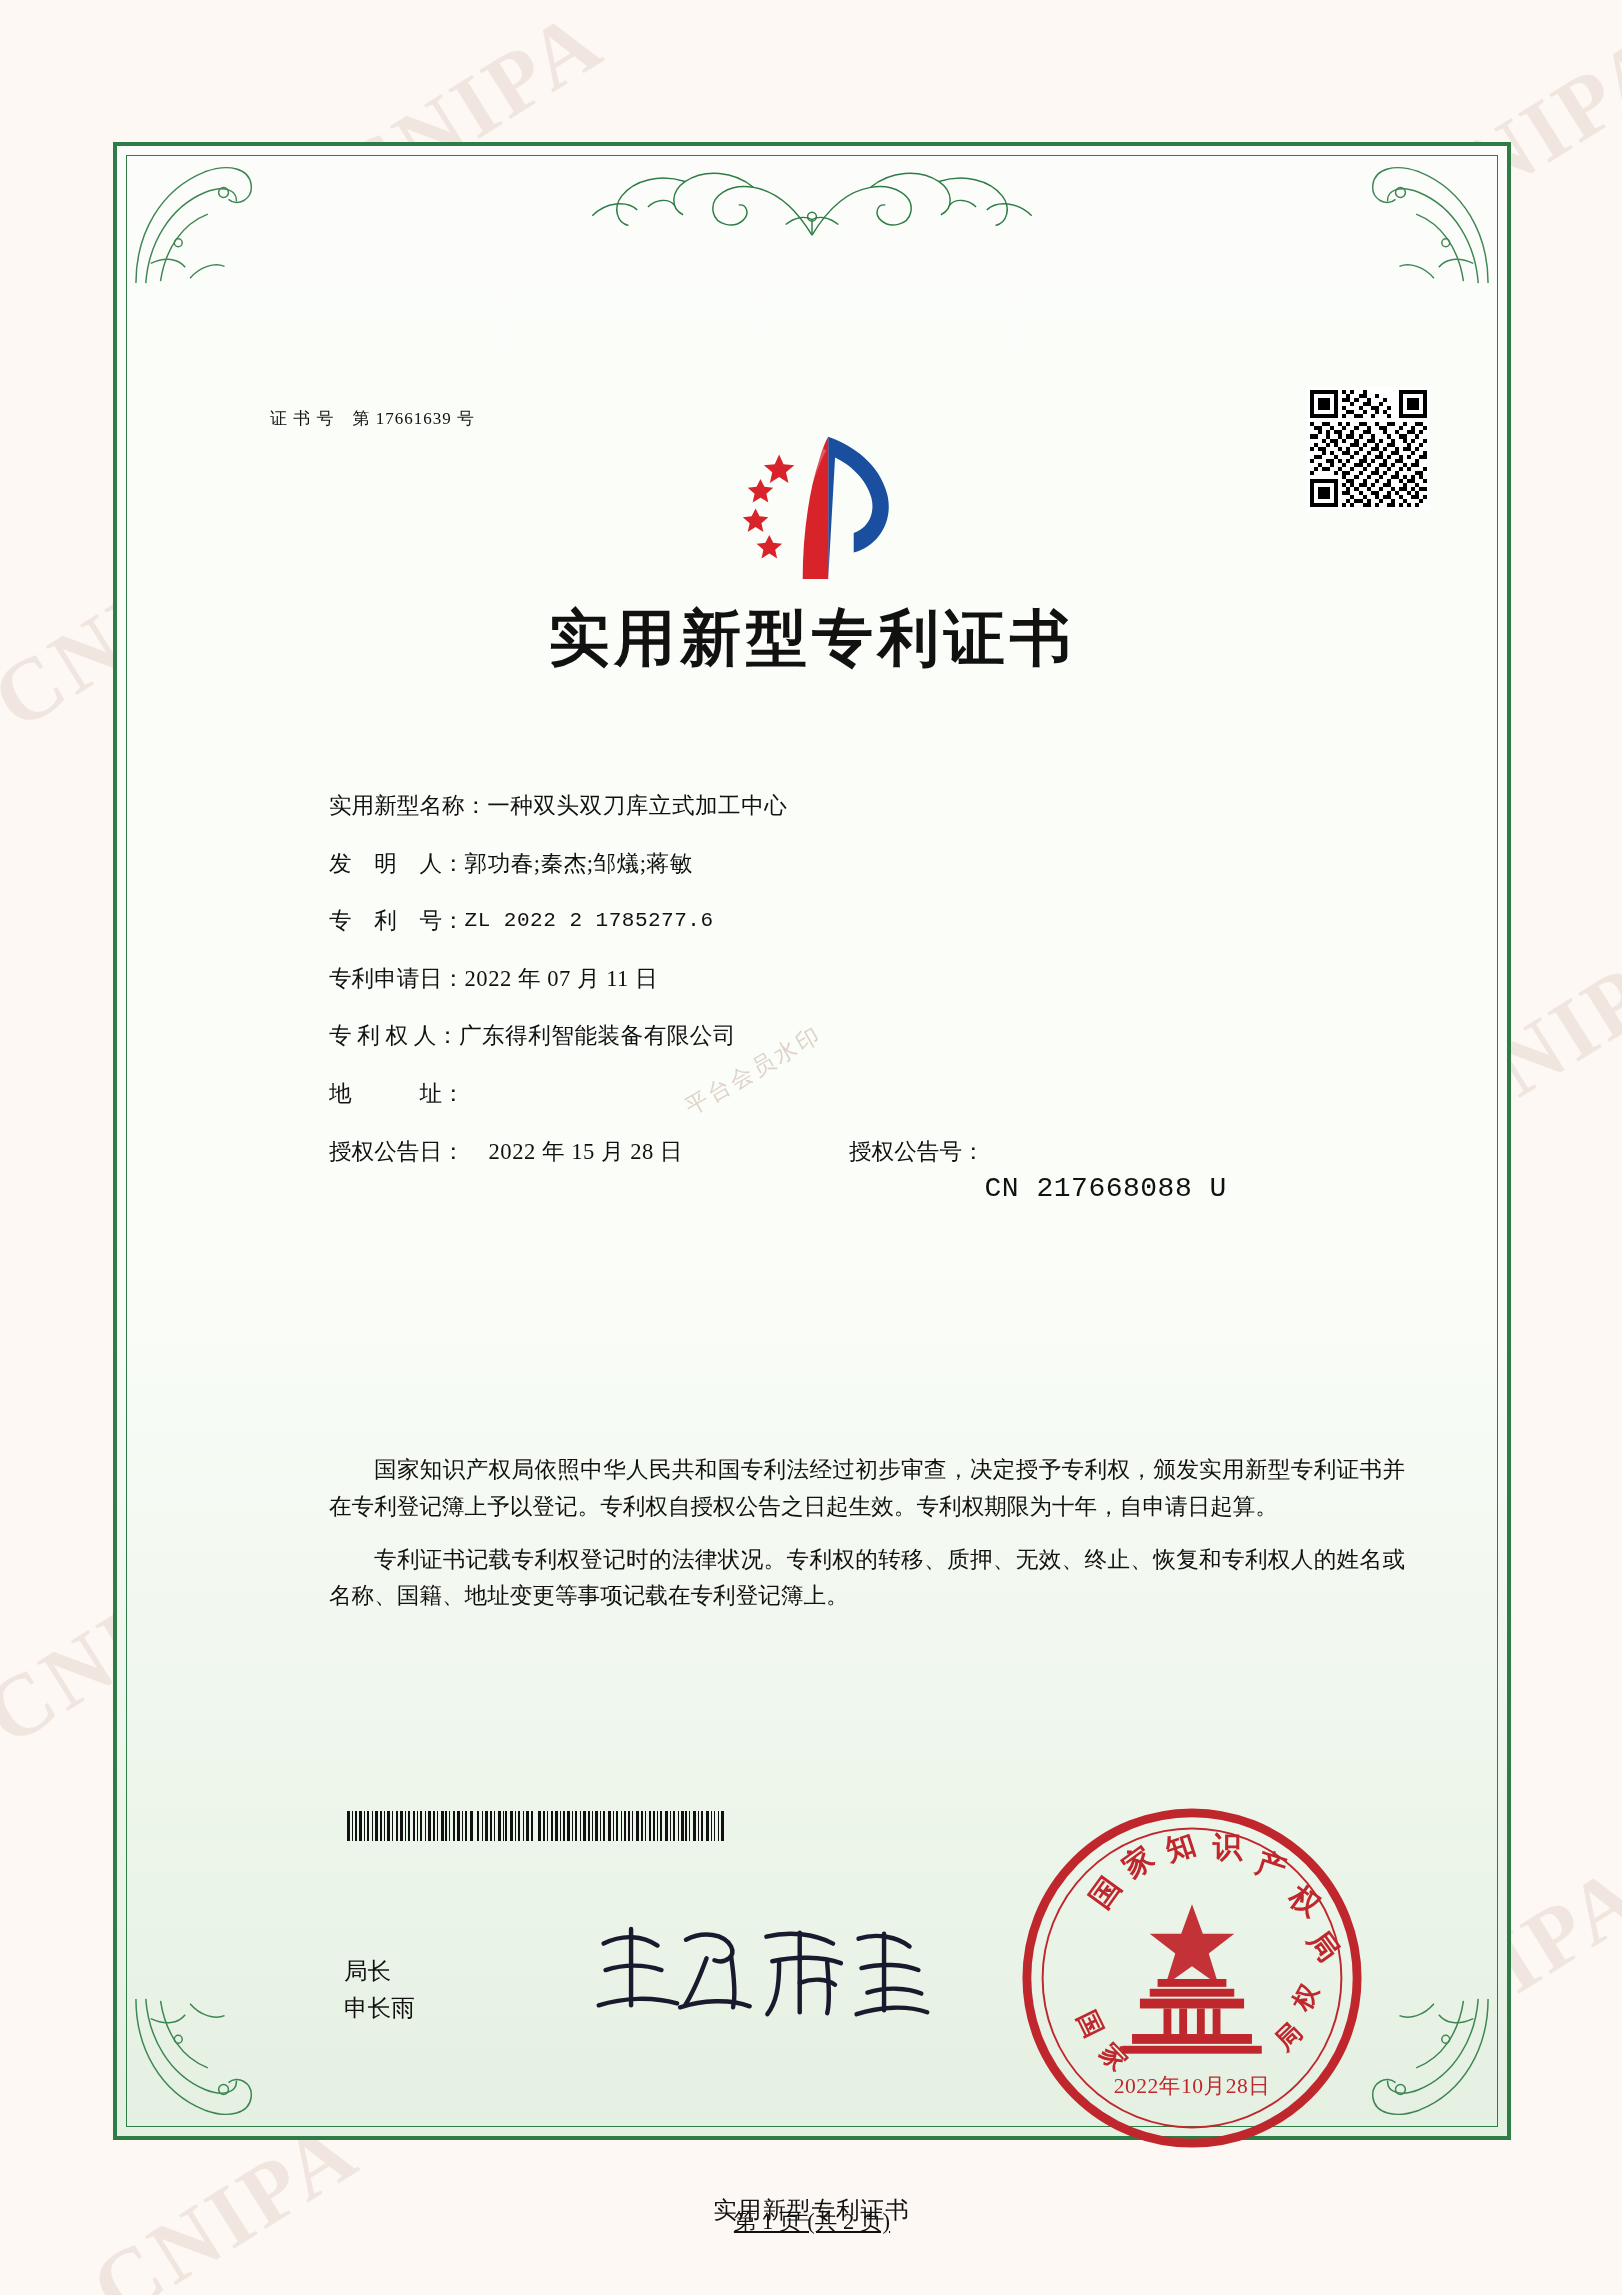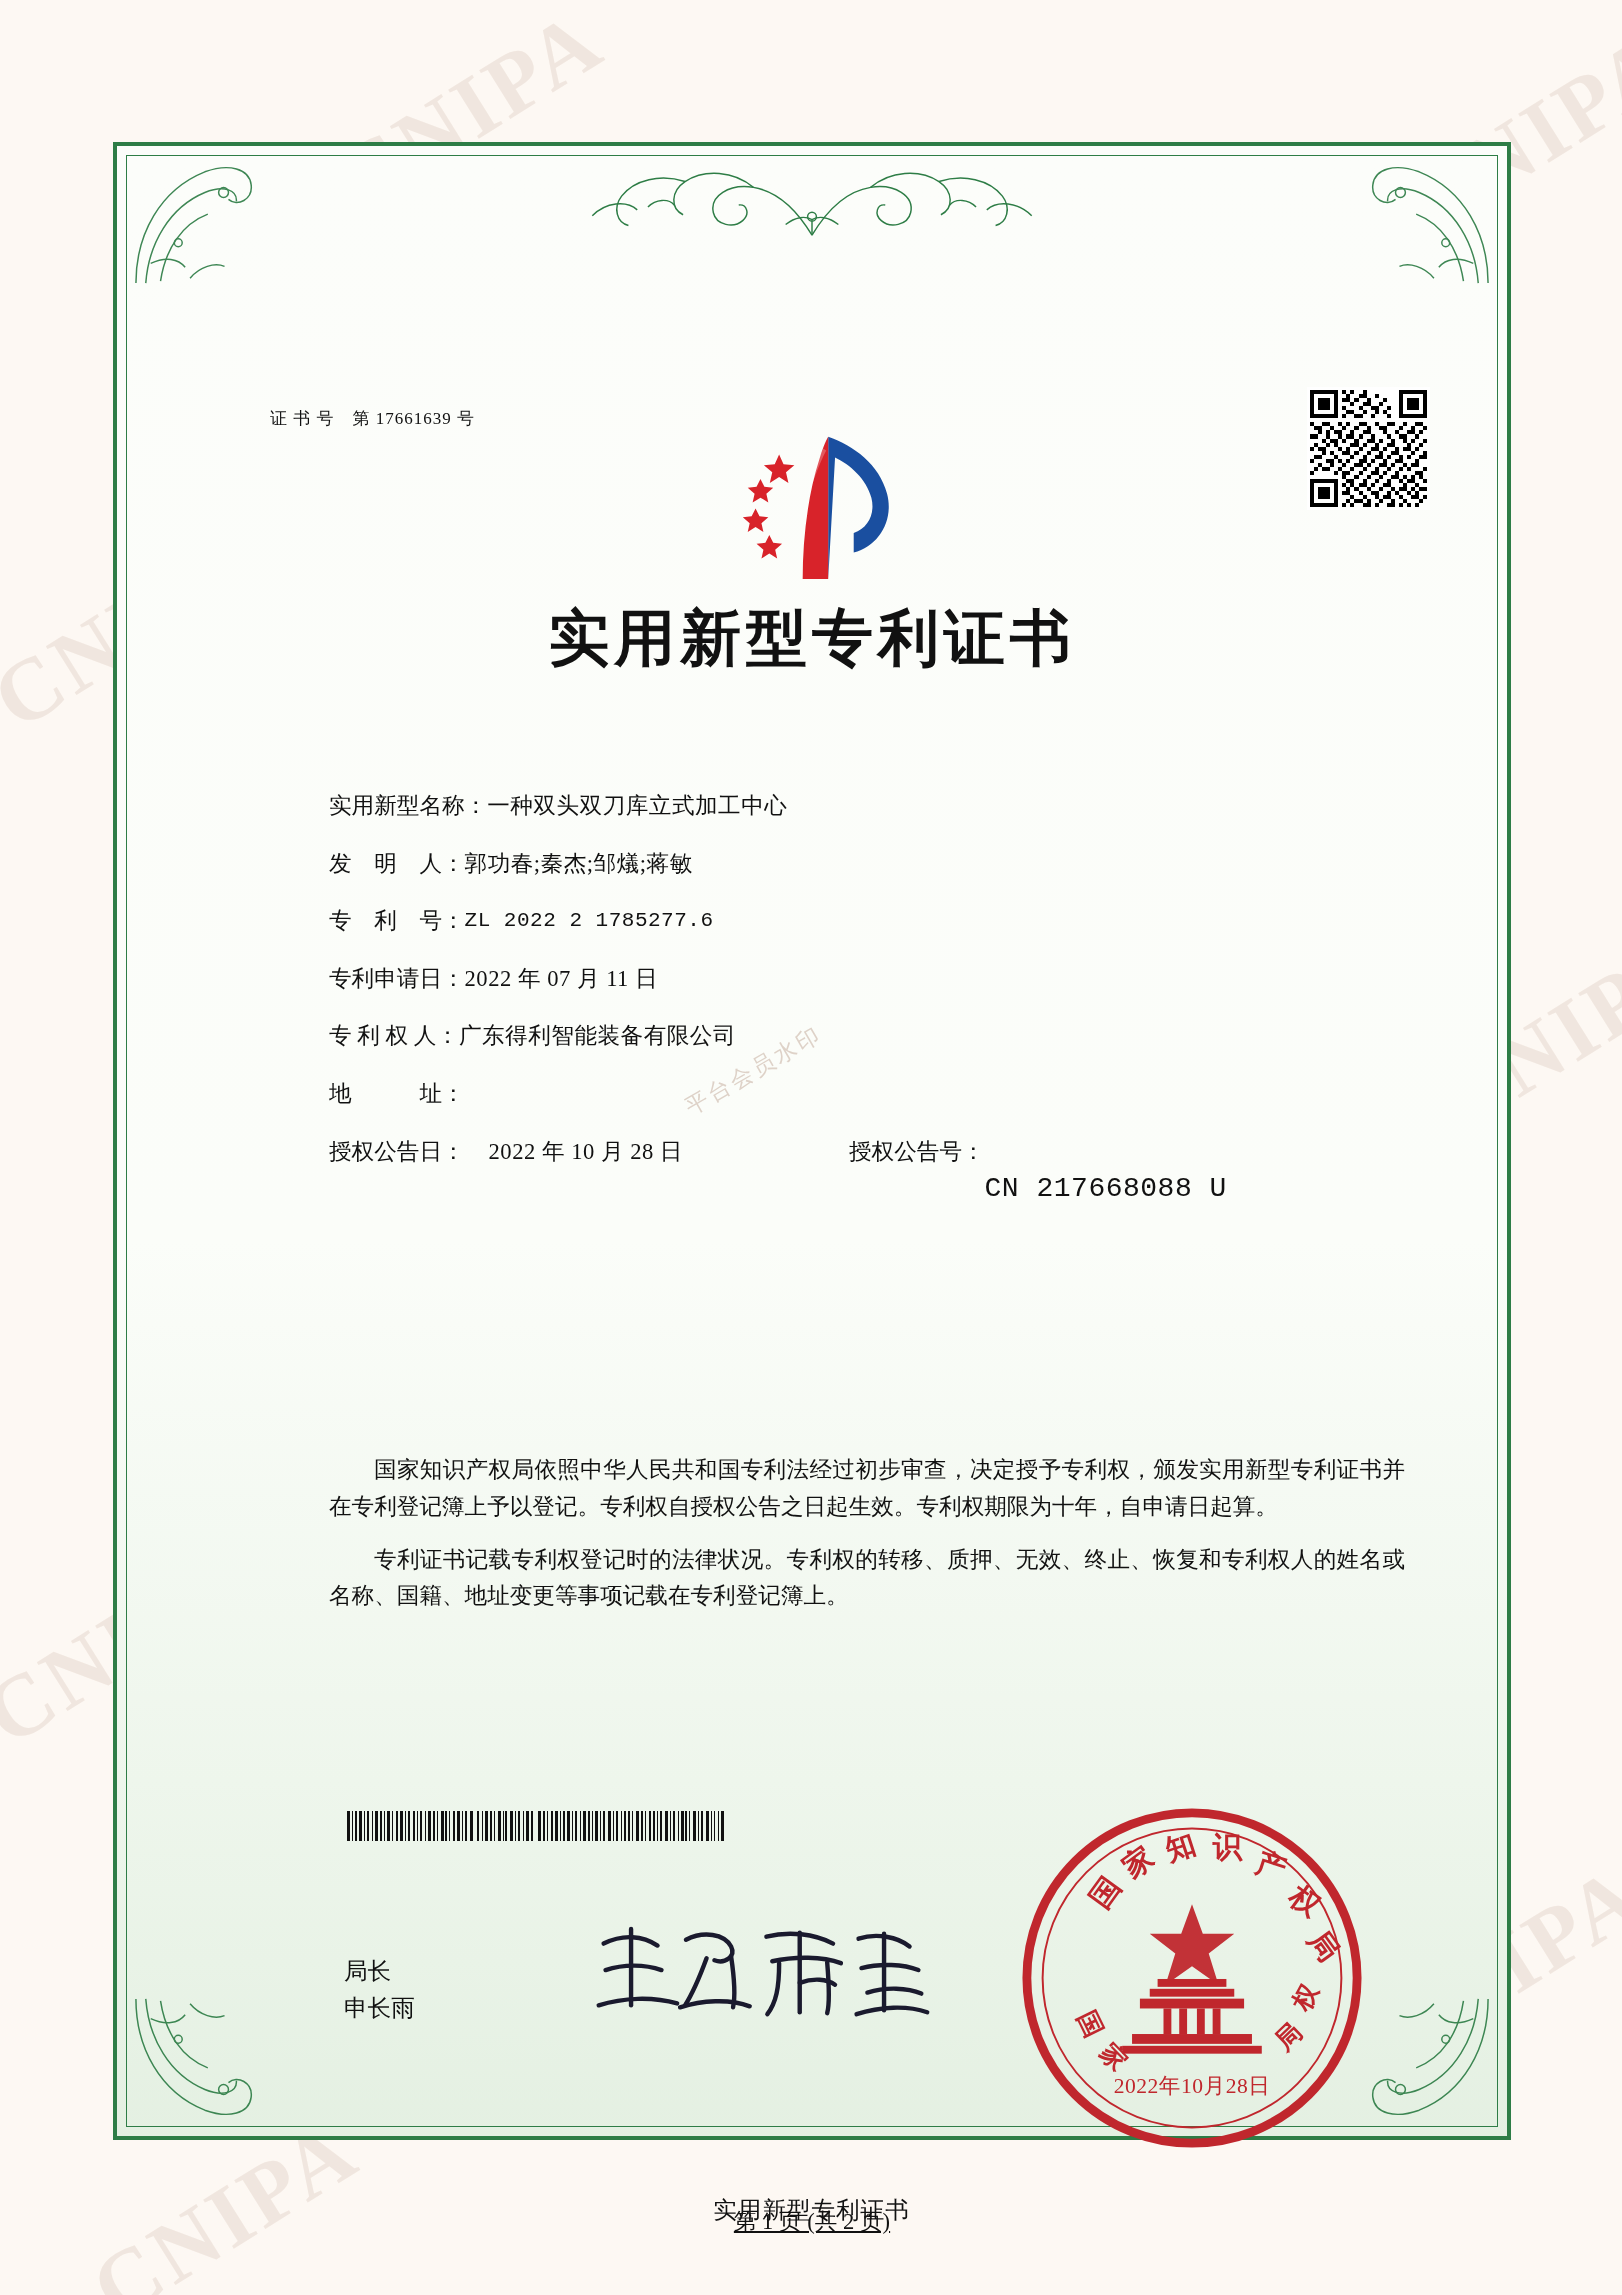--- a/index.html
+++ b/index.html
@@ -618,21 +618,21 @@
         <span class="field-value">广东得利智能装备有限公司</span>
       </div>
 
       <div class="field-row">
         <span class="field-label">地　　　址：</span>
       </div>
 
       <div class="pub-row">
         <span class="pub-left">
           <span class="field-label">授权公告日：</span>
-          <span class="field-value">2022 年 10 月 28 日</span>
+          <span class="field-value">2022 年 15 月 28 日</span>
         </span>
         <span class="pub-right">
           <span class="field-label">授权公告号：</span>
           <span class="field-value">CN 217668088 U</span>
         </span>
       </div>
     </div>
 
     <div class="paragraphs">
       <p>国家知识产权局依照中华人民共和国专利法经过初步审查，决定授予专利权，颁发实用新型专利证书并在专利登记簿上予以登记。专利权自授权公告之日起生效。专利权期限为十年，自申请日起算。</p>

